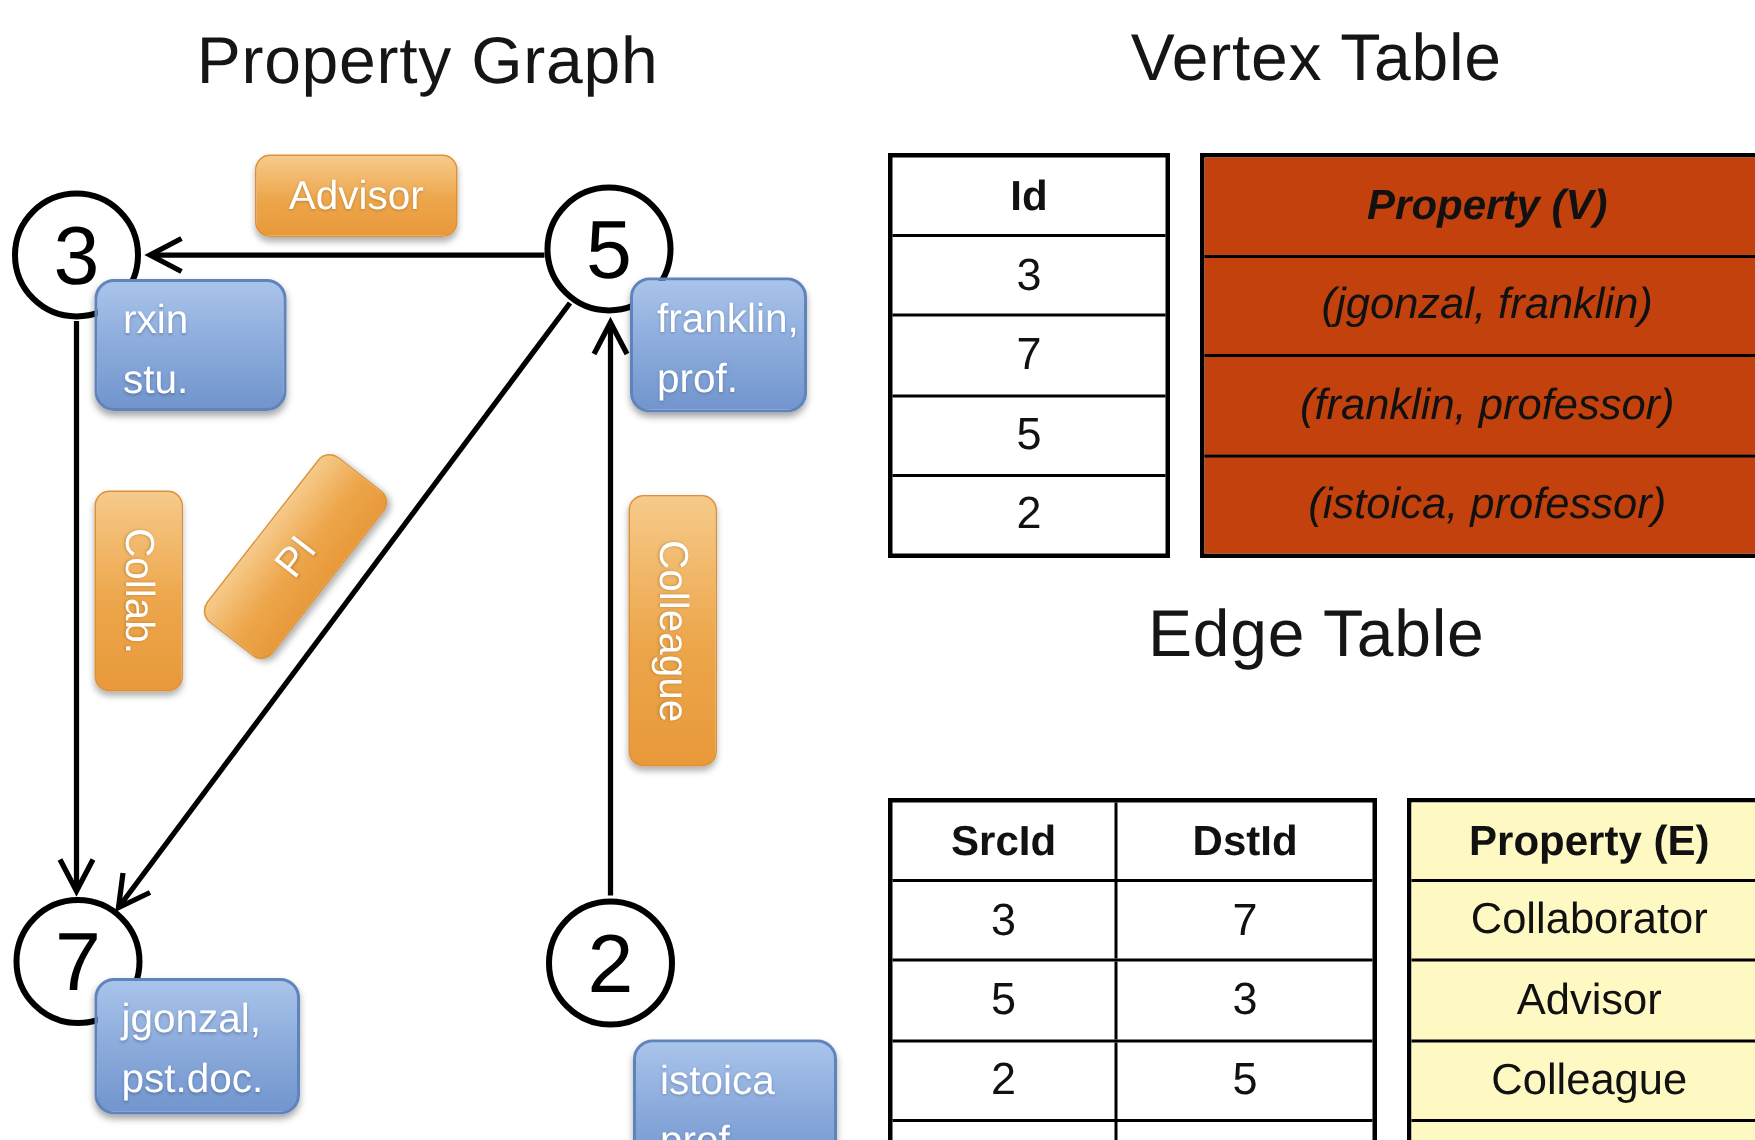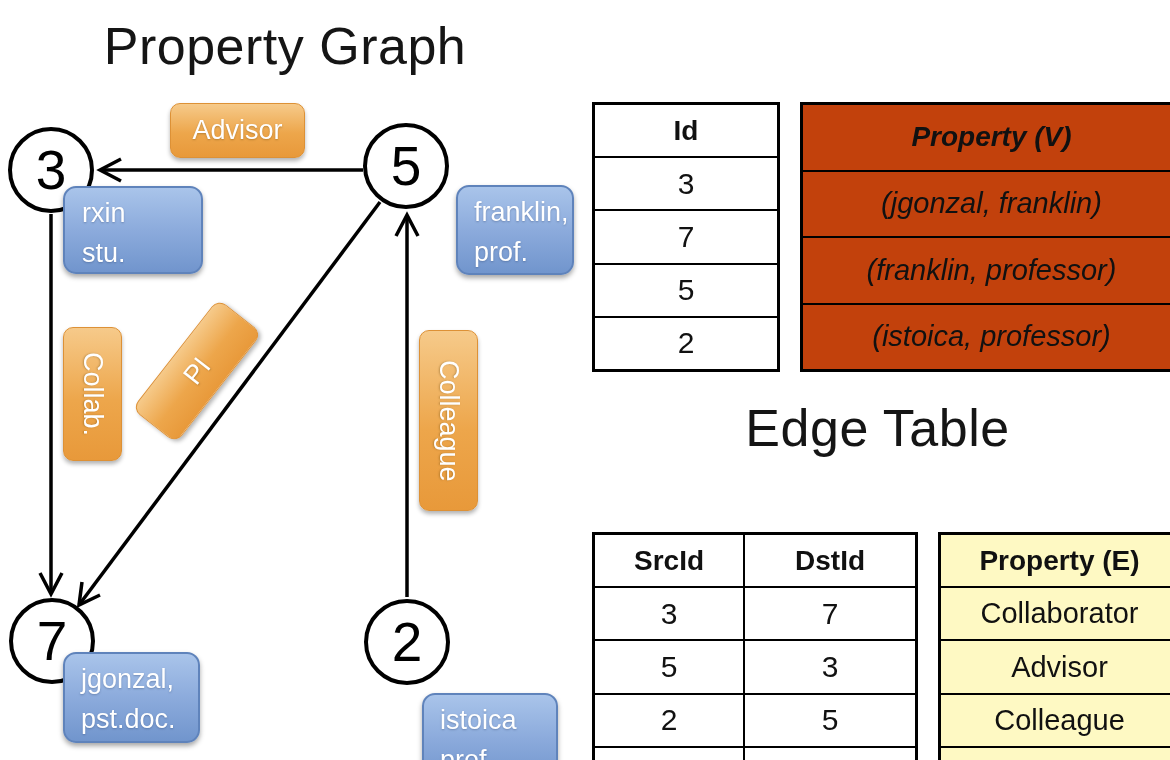--- a/index.html
+++ b/index.html
@@ -1,21 +1,21 @@
 <!DOCTYPE html>
 <html><head>
 <meta charset="utf-8">
 <style>
   html,body{margin:0;padding:0;background:#fff;}
   .canvas{
     position:relative;width:1170px;height:760px;background:#ffffff;
     font-family:"Liberation Sans",sans-serif;overflow:hidden;color:#111;
   }
   .sec-title{
-    position:absolute;text-align:center;font-size:52px;font-weight:300;
+    position:absolute;text-align:center;font-size:44px;font-weight:300;
     color:#151515;letter-spacing:0.5px;white-space:nowrap;
   }
   
   .node{
     position:absolute;width:86px;height:86px;box-sizing:border-box;
     border:4px solid #000;border-radius:50%;background:#fff;
     display:flex;align-items:center;justify-content:center;
     font-size:55px;font-weight:300;color:#000;
   }
   .edges{position:absolute;left:0;top:0;}
@@ -101,37 +101,38 @@
         <polyline points="396,236 407,215 418,236"></polyline>
       </g>
     </g>
   </svg>
 
   <div class="lbl orange" style="left:170px;top:103px;width:135px;height:55px;">Advisor</div>
   <div class="lbl orange vert" style="left:63px;top:327px;width:59px;height:134px;">Collab.</div>
   <div class="lbl orange rot-pi" style="left:127px;top:343px;width:140px;height:56px;">PI</div>
   <div class="lbl orange vert" style="left:419px;top:330px;width:59px;height:181px;">Colleague</div>
 
-  <div class="lbl blue" style="left:63px;top:186px;width:140px;height:88px;padding-left:17px;">
+  <div class="lbl blue" style="left:63px;top:186px;width:128px;height:88px;padding-left:17px;">
     <div>rxin</div>
     <div>stu.</div>
   </div>
-  <div class="lbl blue" style="left:420px;top:185px;width:118px;height:90px;margin-left:36px;">
+  <div class="lbl blue" style="left:420px;top:185px;width:118px;height:90px;">
     <div>franklin,</div>
     <div>prof.</div>
   </div>
   <div class="lbl blue" style="left:63px;top:652px;width:137px;height:91px;">
     <div>jgonzal,</div>
     <div>pst.doc.</div>
   </div>
   <div class="lbl blue" style="left:422px;top:653px;width:136px;height:90px;margin-top:40px;">
     <div>istoica</div>
     <div>prof.</div>
   </div>
 
+  <div class="sec-title" style="left:585px;top:14px;width:585px;">Vertex Table</div>
 
   <div class="tbl" style="left:592px;top:102px;">
     <div class="subtable" style="width:188px;">
       <div class="trow hdr">Id</div>
       <div class="trow">3</div>
       <div class="trow">7</div>
       <div class="trow">5</div>
       <div class="trow">2</div>
     </div>
     <div class="subtable" style="width:383px;">

